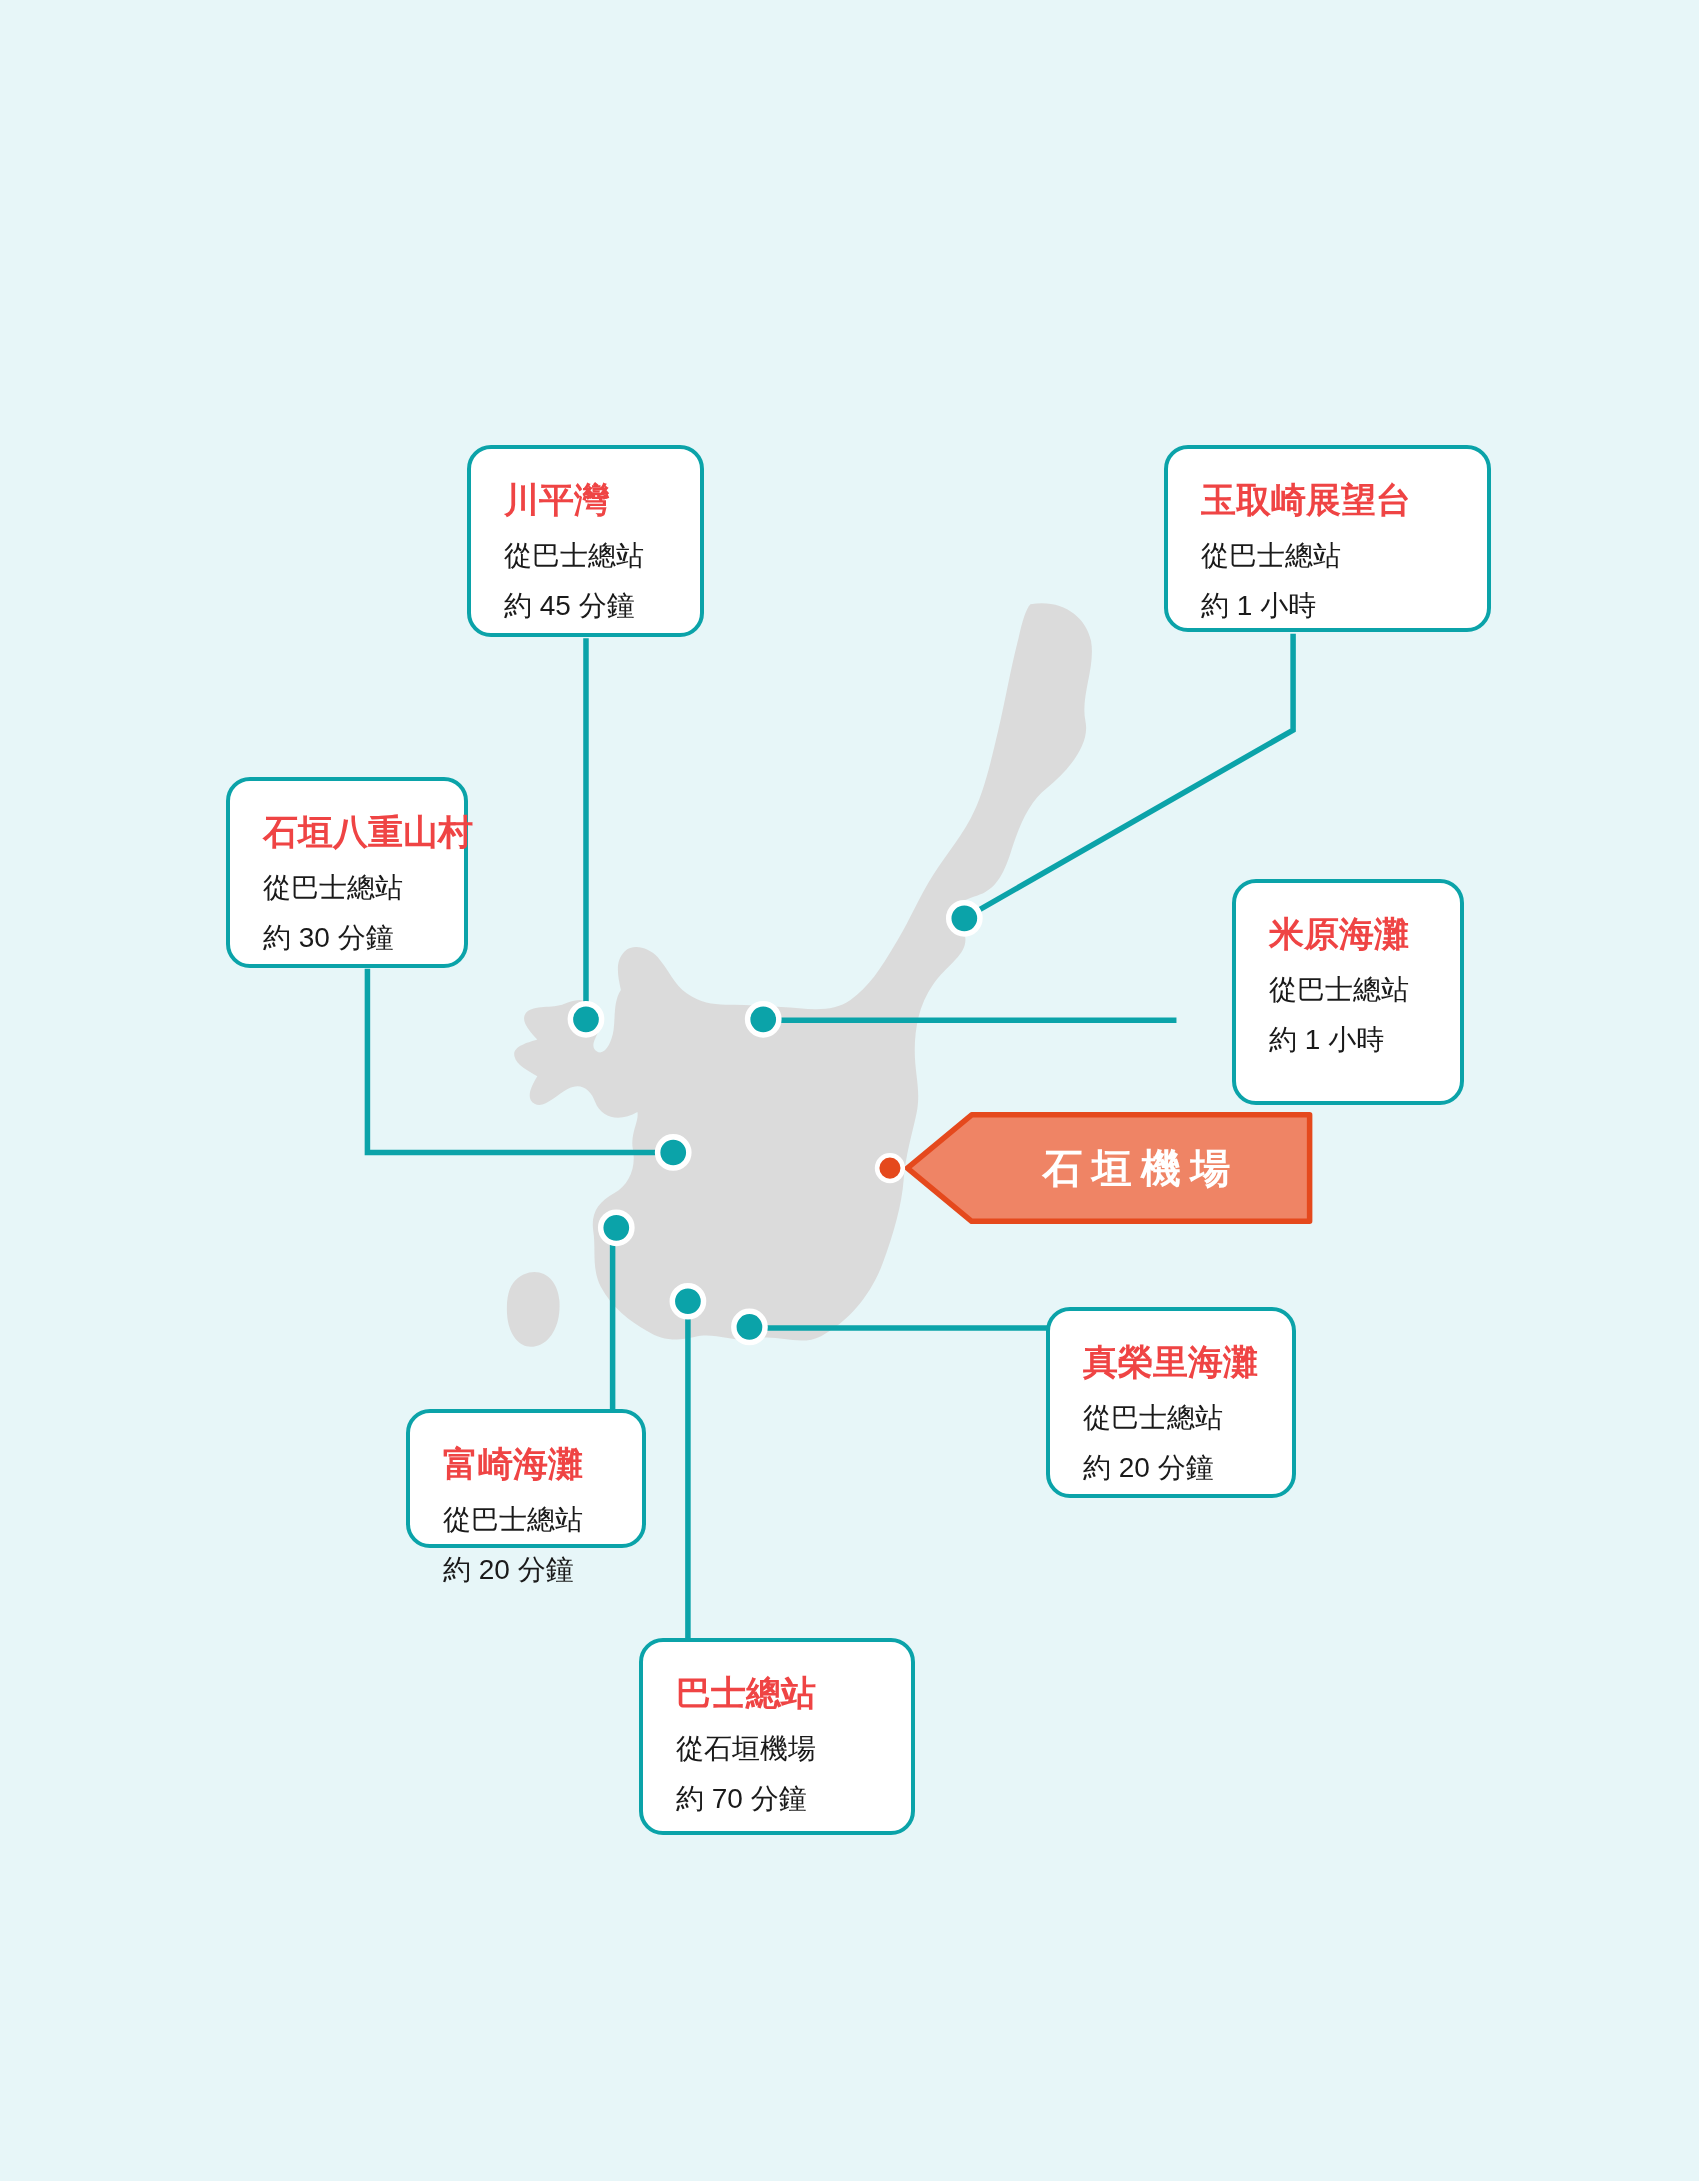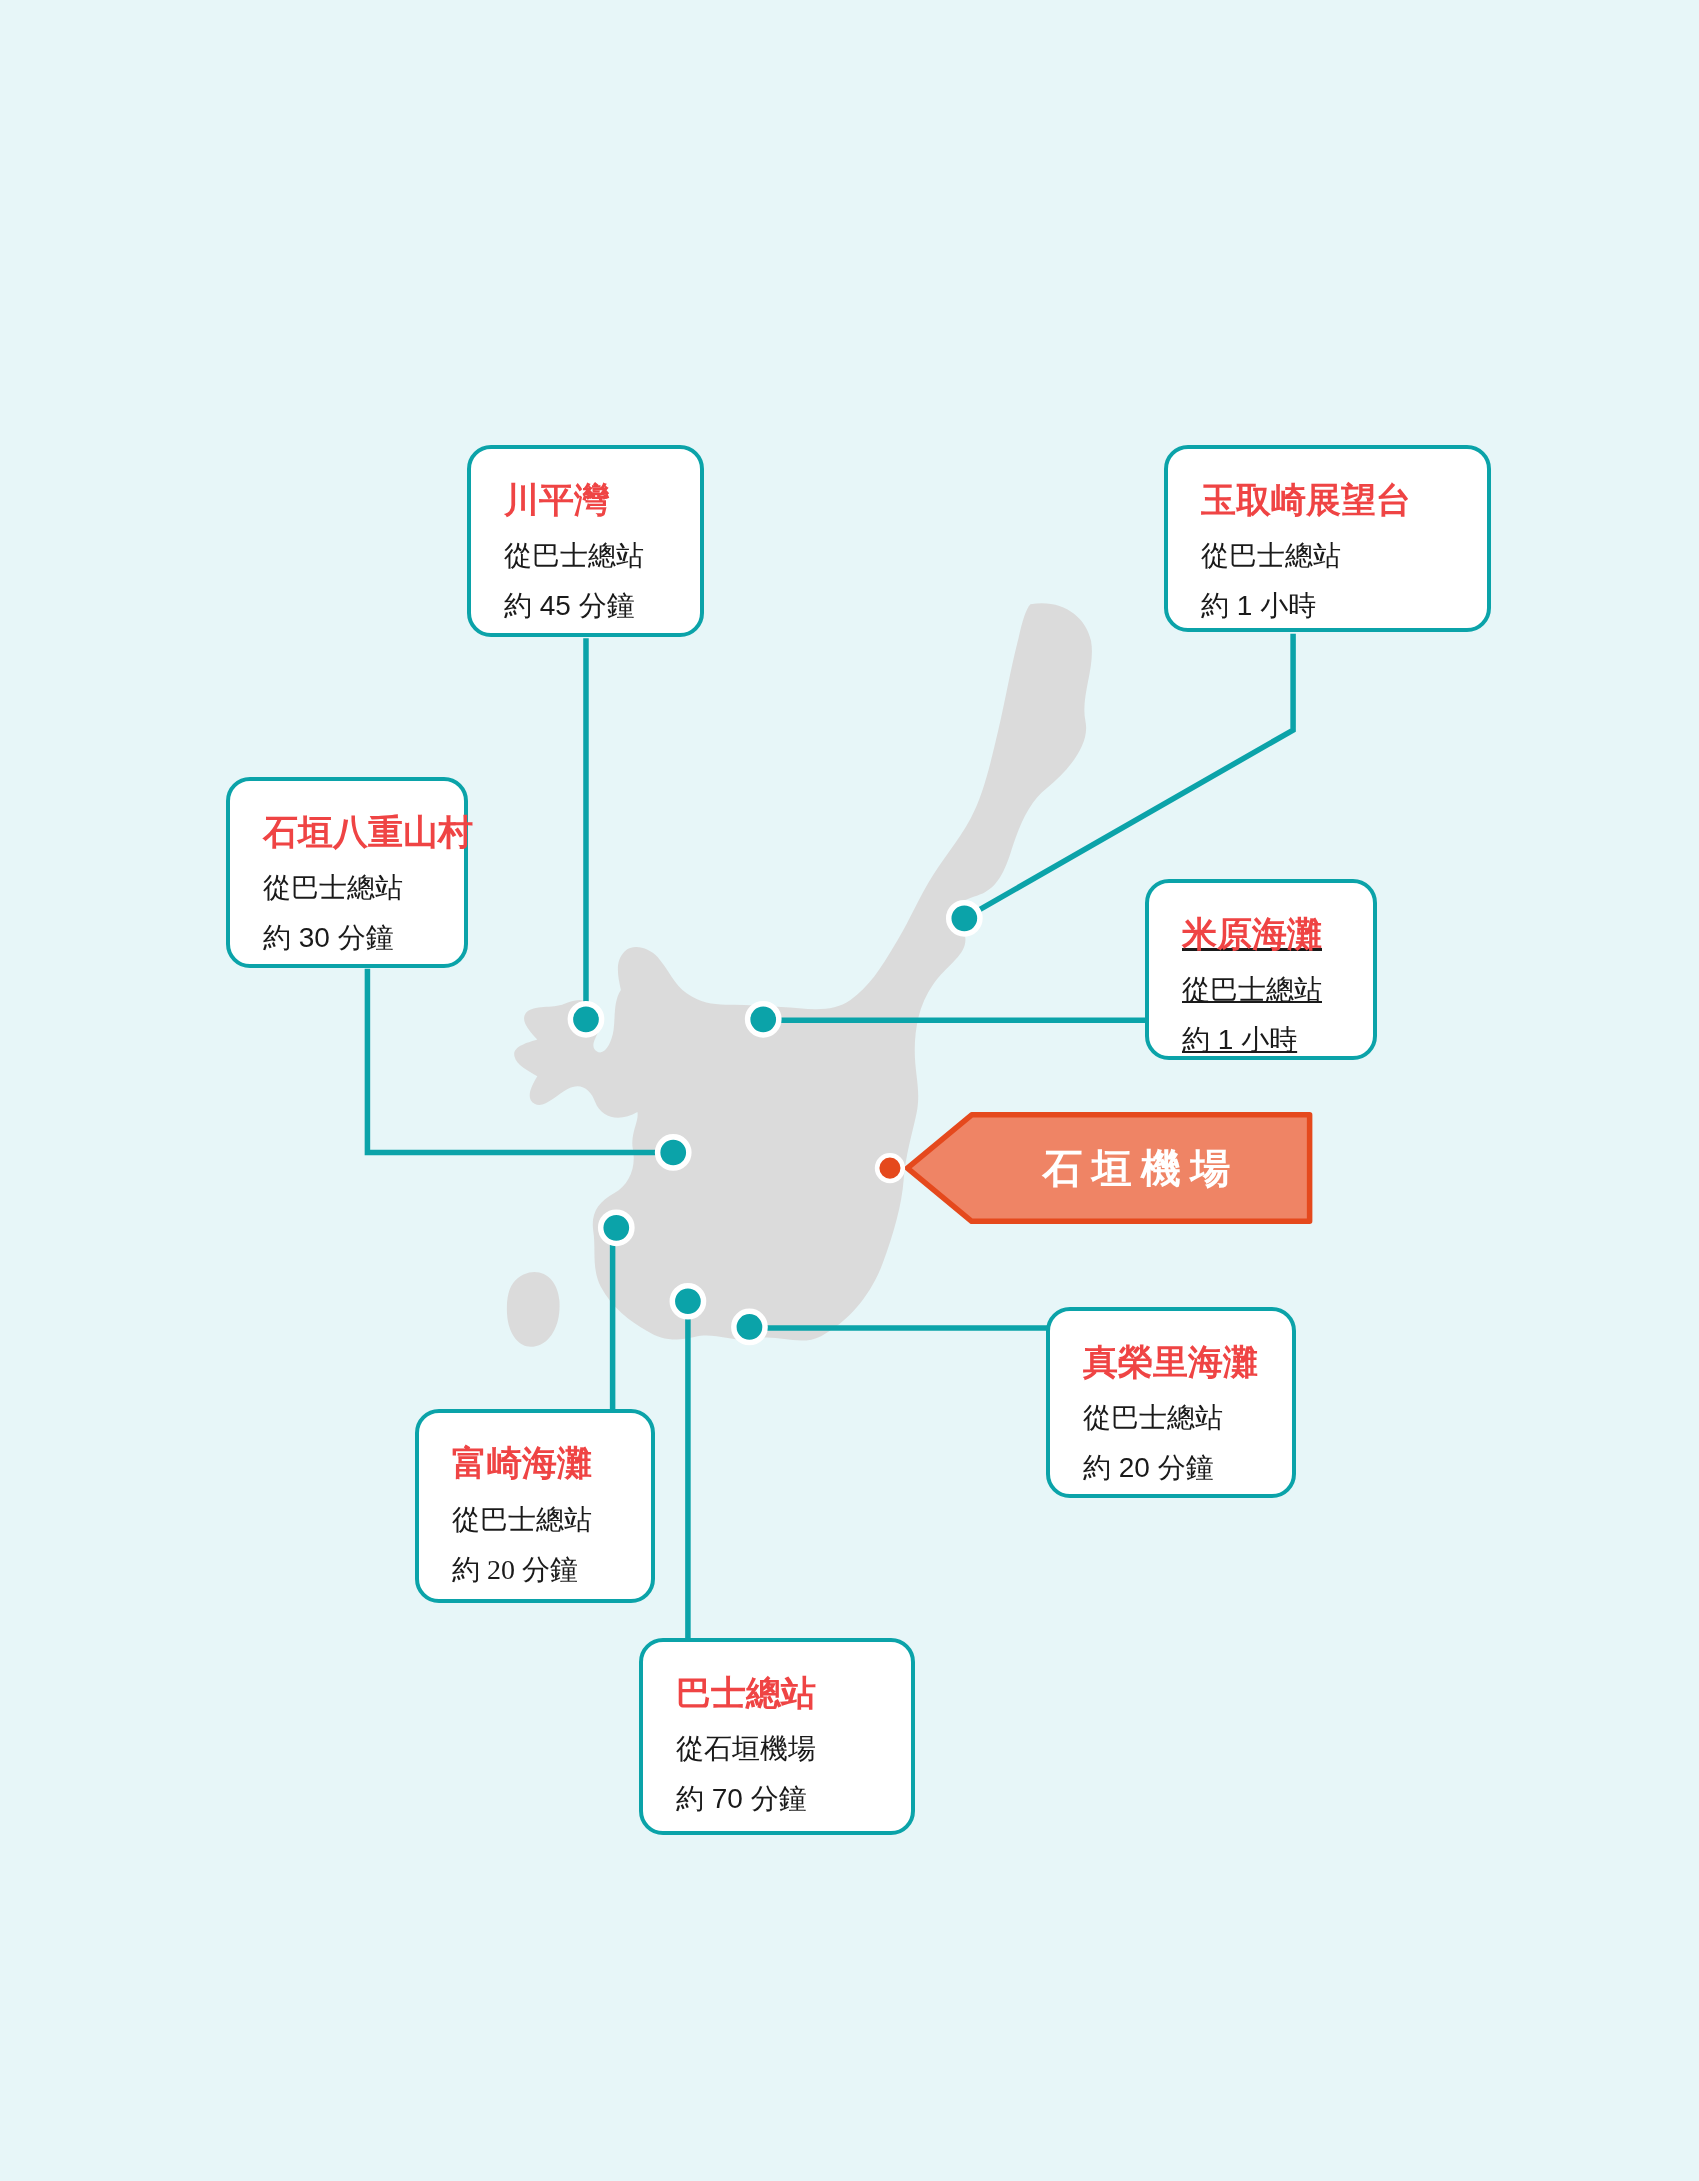--- a/index.html
+++ b/index.html
@@ -42,23 +42,23 @@
     font-size: 28px;
     font-weight: 400;
     line-height: 50px;
     color: #1A1A1A;
     white-space: nowrap;
   }
   
   .callout-kabira       { left: 467px;  top: 445px;  width: 237px; height: 192px; }
   .callout-tamatorizaki { left: 1164px; top: 445px;  width: 327px; height: 187px; }
   .callout-yaeyama      { left: 226px;  top: 777px;  width: 242px; height: 191px; }
-  .callout-yonehara     { left: 1145px; top: 879px;  width: 232px; height: 181px; text-decoration: underline; }
+  .callout-yonehara     { left: 1232px; top: 879px;  width: 232px; height: 226px; }
   .callout-maesato      { left: 1046px; top: 1307px; width: 250px; height: 191px; }
-  .callout-fusaki       { left: 415px;  top: 1409px; width: 240px; height: 194px; font-family: Liberation Serif, serif; }
+  .callout-fusaki       { left: 406px;  top: 1409px; width: 240px; height: 139px; }
   .callout-bus-terminal { left: 639px;  top: 1638px; width: 276px; height: 197px; }
 
   .airport-label {
     position: absolute;
     left: 972px;
     top: 1115px;
     width: 338px;
     height: 107px;
     display: flex;
     align-items: center;

